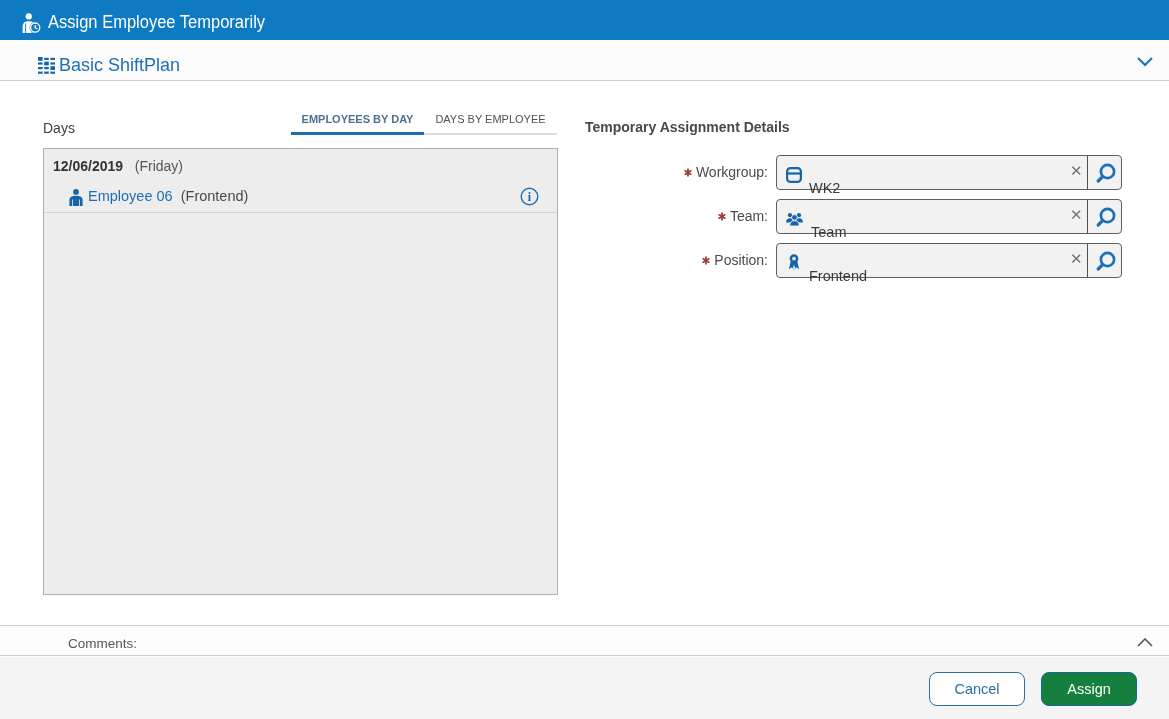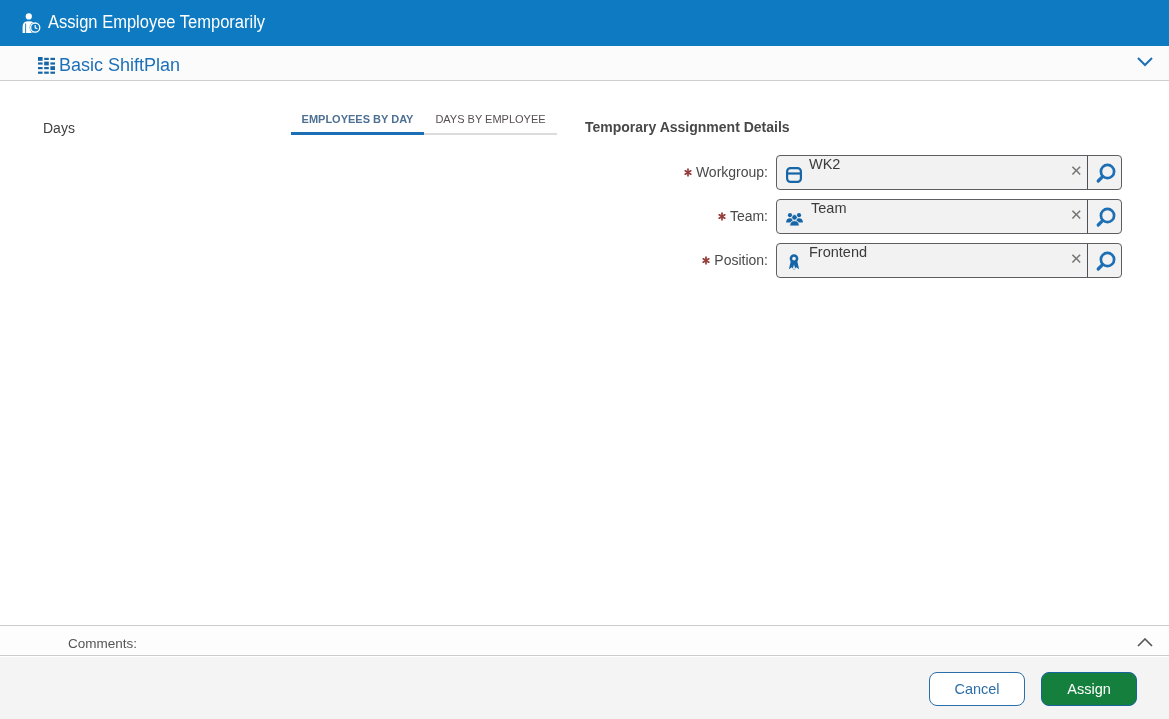--- a/index.html
+++ b/index.html
@@ -1,20 +1,20 @@
 <!DOCTYPE html>
 <html><head>
 <meta charset="utf-8">
 <style>
 * { margin:0; padding:0; box-sizing:border-box; }
 html,body { width:1169px; height:719px; font-family:"Liberation Sans", sans-serif; background:#fff; overflow:hidden; }
 #page { position:relative; width:1169px; height:719px; }
 
 
-.hdr { position:absolute; left:0; top:0; width:1169px; height:46px; background:#0d7ac2; }
+.hdr { position:absolute; left:0; top:0; width:1169px; height:40px; background:#0d7ac2; }
 .hdr svg { position:absolute; left:22px; top:13px; }
 .hdr .title { position:absolute; left:48px; top:12px; color:#fff; font-size:18px; transform:scaleX(0.917); transform-origin:left center; }
 
 
 .sub { position:absolute; left:0; top:46px; width:1169px; height:35px; background:#fbfbfb; border-bottom:1px solid #cfcfcf; }
 .sub svg.grid { position:absolute; left:38px; top:11px; }
 .sub .name { position:absolute; left:59px; top:9px; color:#1d70b7; font-size:18px; }
 .sub svg.chev { position:absolute; right:16px; top:11px; }
 
 
@@ -40,21 +40,21 @@
 
 .heading { position:absolute; left:585px; top:119px; font-size:14px; font-weight:bold; color:#484848; }
 
 
 .frow { position:absolute; left:584px; width:540px; height:34px; }
 .frow .lbl { position:absolute; right:356px; top:9px; font-size:14px; color:#4a4a4a; white-space:nowrap; }
 .frow .lbl svg.star { margin-right:4px; }
 .fr1 { top:155px; } .fr2 { top:199px; } .fr3 { top:243px; }
 .fieldwrap { position:absolute; left:192px; top:0; width:346px; height:35px; border:1px solid #5e5e62; border-radius:4px; background:#f2f2f2; }
 .fieldwrap .ficon { position:absolute; left:9px; top:8px; }
-.fieldwrap .ftext { position:absolute; left:32px; top:0; font-size:14.5px; color:#3b3b3b; }
+.fieldwrap .ftext { position:absolute; left:32px; top:24px; font-size:14.5px; color:#3b3b3b; }
 .fieldwrap .fx { position:absolute; left:293px; top:6px; font-size:15px; color:#757575; }
 .fieldwrap .fsep { position:absolute; left:310px; top:0; width:1px; height:33px; background:#4f4f55; }
 .fieldwrap .fbtn { position:absolute; left:312px; top:0; width:34px; height:32px; }
 
 
 .comments { position:absolute; left:0; top:625px; width:1169px; height:31px; background:#fdfdfd; border-top:1px solid #ccc; border-bottom:1px solid #ccc; }
 .comments .ct { position:absolute; left:40px; top:10px; font-size:13.5px; color:#555;margin-left:28px; }
 .comments svg { position:absolute; right:16px; top:12px; }
 
 
@@ -100,20 +100,35 @@
       </svg>
   </div>
 
   <div class="days">Days</div>
 
   <div class="tabs">
     <div class="tab tab1">EMPLOYEES BY DAY</div>
     <div class="tab tab2">DAYS BY EMPLOYEE</div>
   </div>
 
+  <div class="panel">
+    <div class="prow1"><b>12/06/2019</b>&nbsp;&nbsp;&nbsp;<span>(Friday)</span></div>
+    <div class="prow2">
+      <svg class="person" width="14" height="17" viewBox="0 0 14 17">
+        <circle cx="7" cy="2.9" r="2.9" fill="#1565a7"></circle>
+        <path d="M0.4 17 L0.4 11 Q0.4 6.8 7 6.8 Q13.6 6.8 13.6 11 L13.6 17 Z" fill="#1565a7"></path>
+        <path d="M3.5 10.5 L3.5 17 M10.5 10.5 L10.5 17" stroke="#ededed" stroke-width="0.8"></path>
+      </svg>
+      <div class="emp"><a>Employee 06</a> <span>&nbsp;(Frontend)</span></div>
+      <svg class="info" width="19" height="19" viewBox="0 0 19 19">
+        <circle cx="9.5" cy="9.5" r="8.3" fill="none" stroke="#1d6fb5" stroke-width="1.4"></circle>
+        <text x="9.5" y="14" text-anchor="middle" font-family="Liberation Serif" font-size="12" font-weight="bold" fill="#1565a7">i</text>
+      </svg>
+    </div>
+  </div>
 
   <div class="heading">Temporary Assignment Details</div>
 
   <div class="frow fr1">
     <div class="lbl"><svg class="star" width="8" height="9" viewBox="0 0 8 9">
           <g stroke="#963c39" stroke-width="1.7" stroke-linecap="round">
             <line x1="4" y1="1.2" x2="4" y2="7.8"></line>
             <line x1="1.2" y1="2.8" x2="6.8" y2="6.2"></line>
             <line x1="6.8" y1="2.8" x2="1.2" y2="6.2"></line>
           </g>

